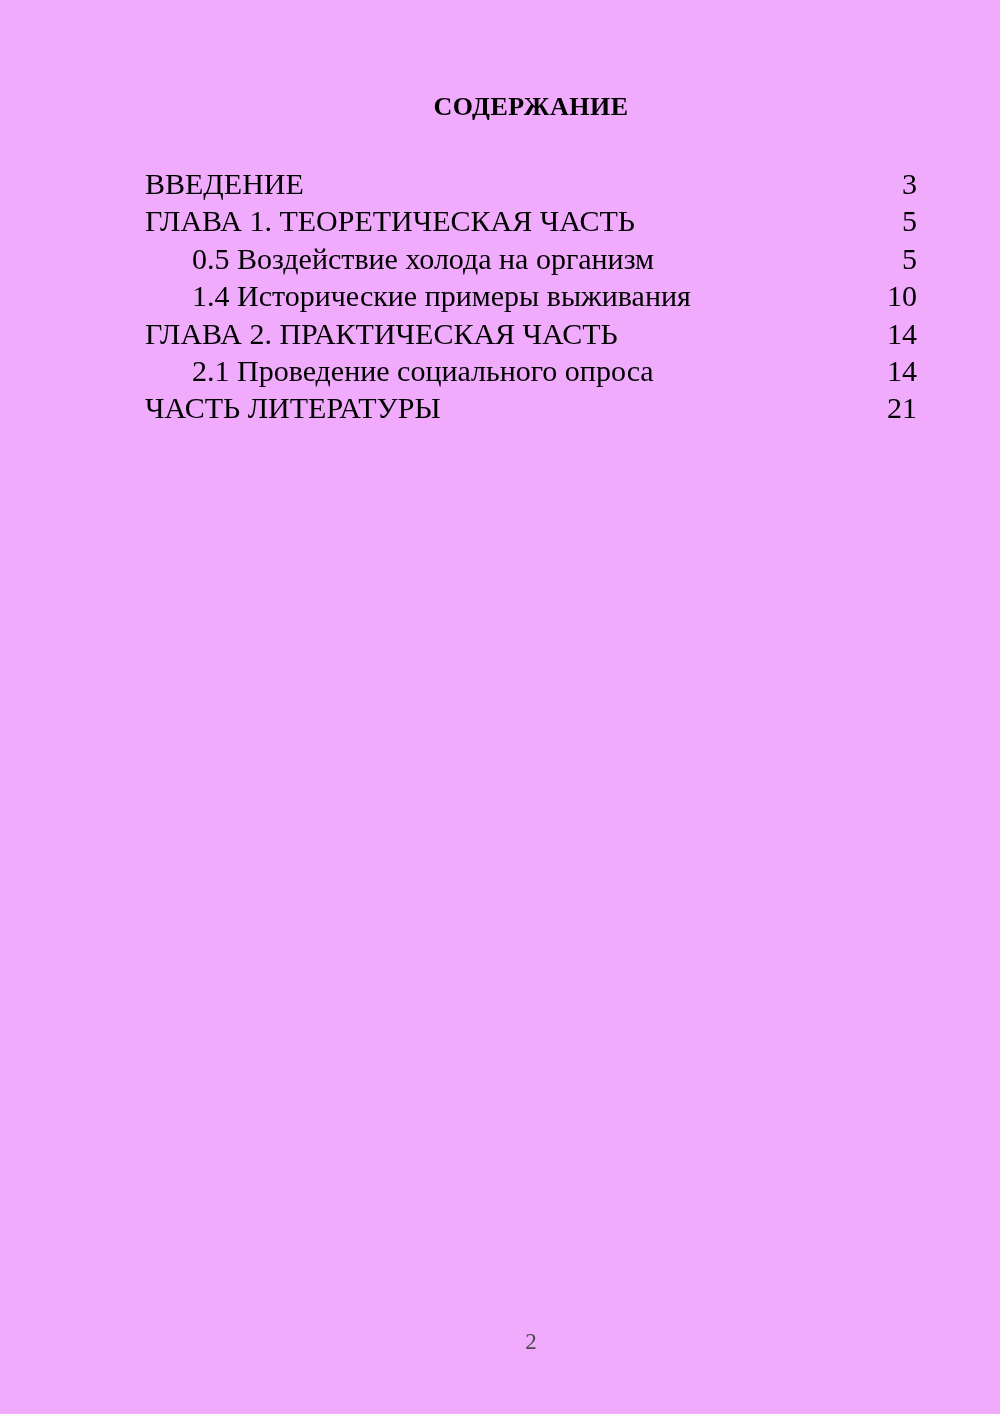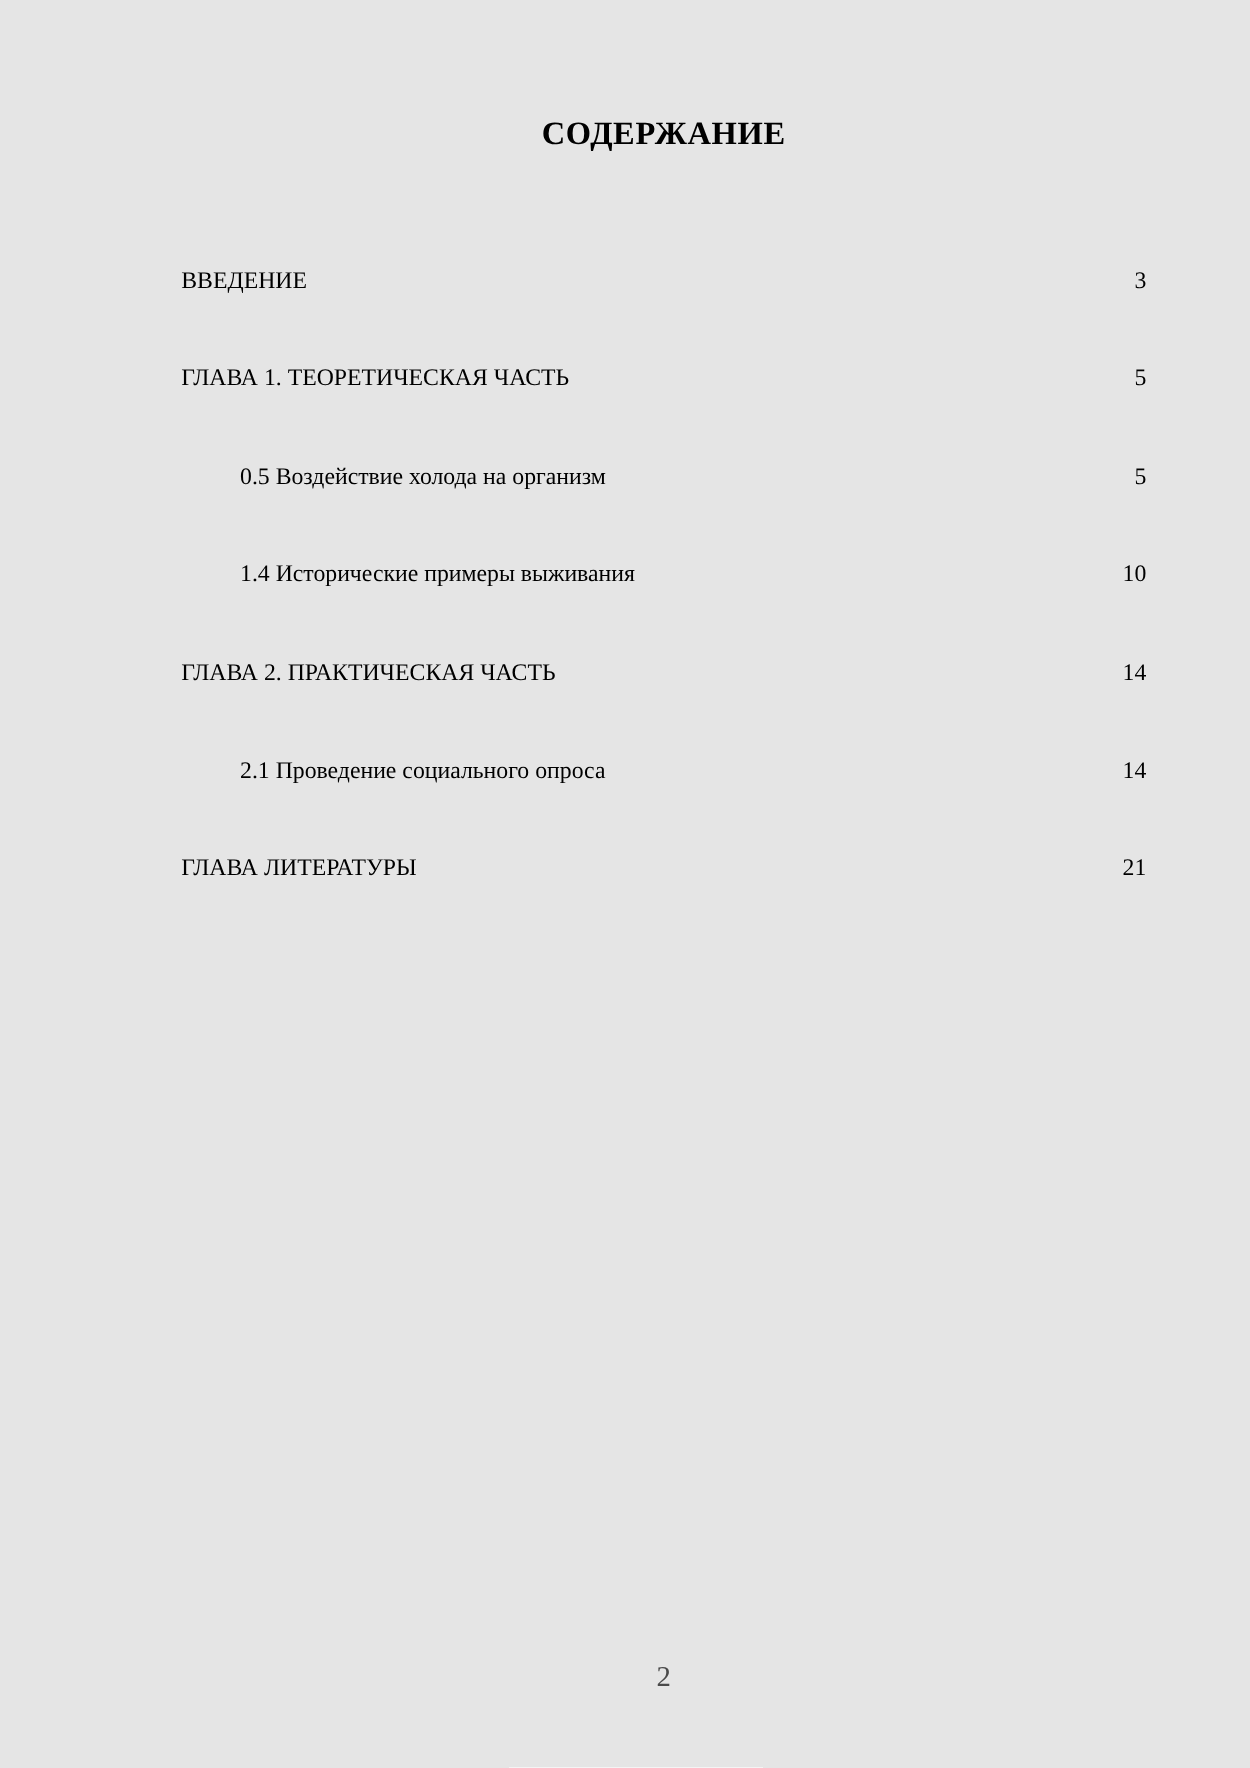--- a/index.html
+++ b/index.html
@@ -4,21 +4,21 @@
 <style>
   html, body {
     margin: 0;
     padding: 0;
     background: #ffffff;
   }
   .page {
     position: relative;
     width: 1000px;
     height: 1414px;
-    background: #e5e5e5;
+    background: #f0abfc;
     font-family: "Liberation Serif", "DejaVu Serif", serif;
     color: #000000;
     overflow: hidden;
   }
   
   .doc-title {
     position: absolute;
     top: 92px;
     left: 145px;
     width: 772px;
@@ -30,24 +30,23 @@
   }
   .toc {
     position: absolute;
     top: 165px;
     left: 145px;
     width: 772px;
   }
   .toc-row {
     display: flex;
     align-items: baseline;
-    font-size: 19px;
+    font-size: 30px;
     line-height: 37.4px;
     white-space: nowrap;
-    margin-top: 41px;
   }
   .toc-label {
     flex: 1 1 auto;
     overflow: hidden;
   }
   .toc-row.indent .toc-label {
     padding-left: 47px;
   }
   .toc-page {
     flex: 0 0 auto;
@@ -102,21 +101,21 @@
     </div>
 
     <div class="toc-row indent">
       <span class="toc-label">2.1 Проведение социального опроса</span>
       <span class="toc-page">14</span>
     </div>
 
 
 
     <div class="toc-row">
-      <span class="toc-label">ГЛАВА ЛИТЕРАТУРЫ</span>
+      <span class="toc-label">ЧАСТЬ ЛИТЕРАТУРЫ</span>
       <span class="toc-page">21</span>
     </div>
 
   </div>
 
   <div class="page-footer">2</div>
 
 </div>
 
 </body></html>

